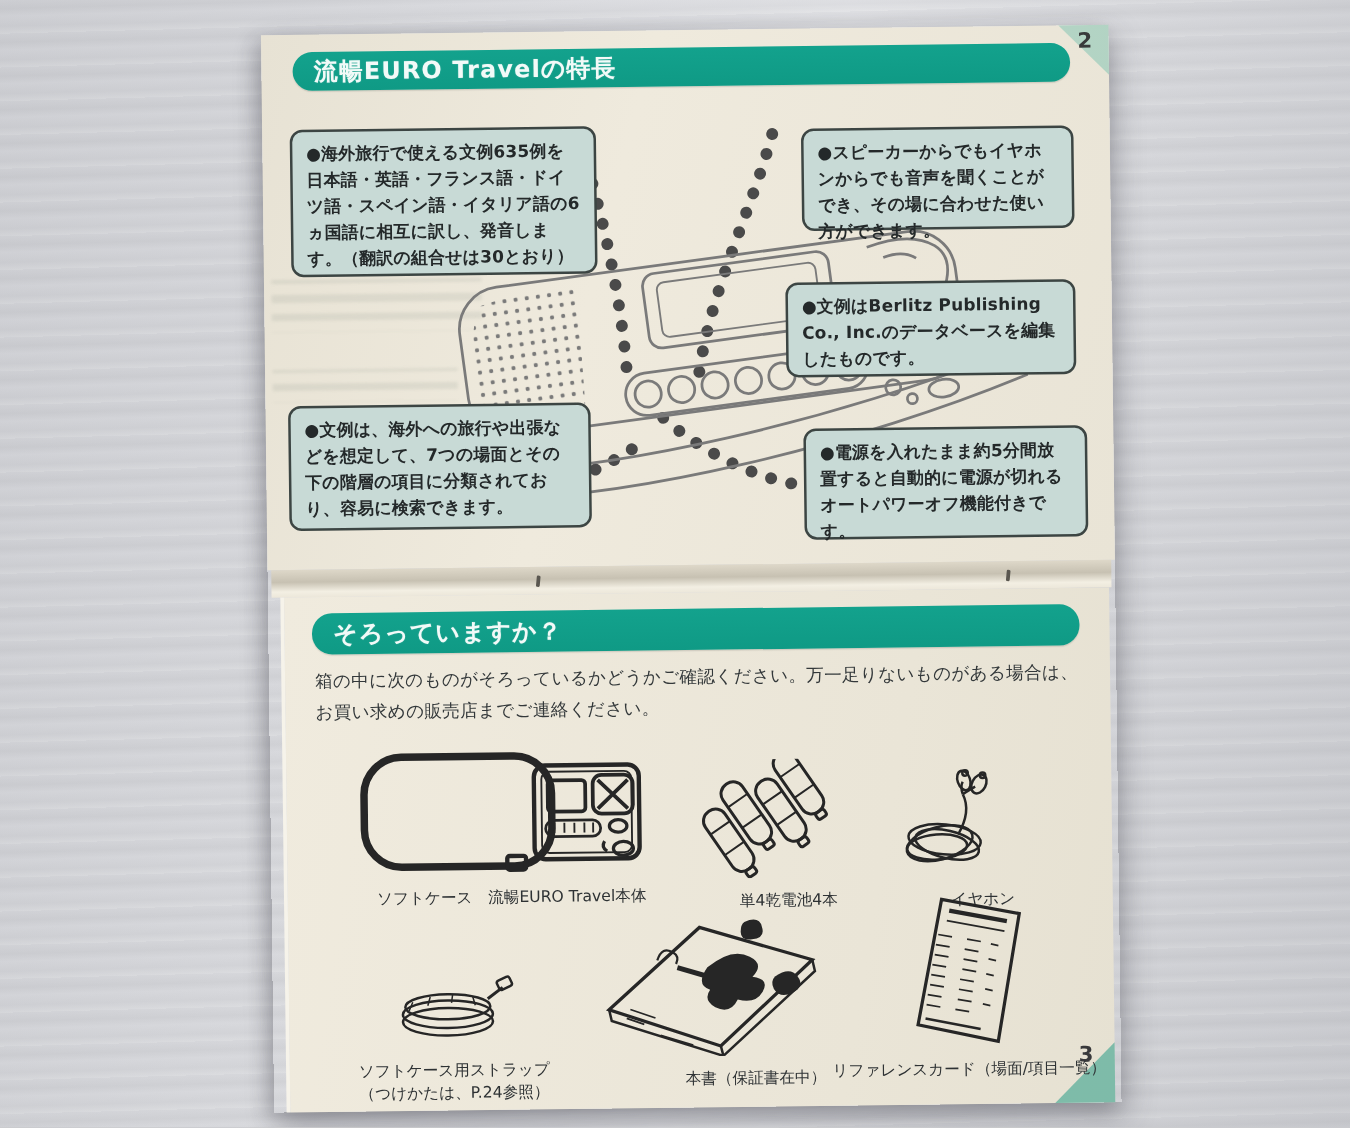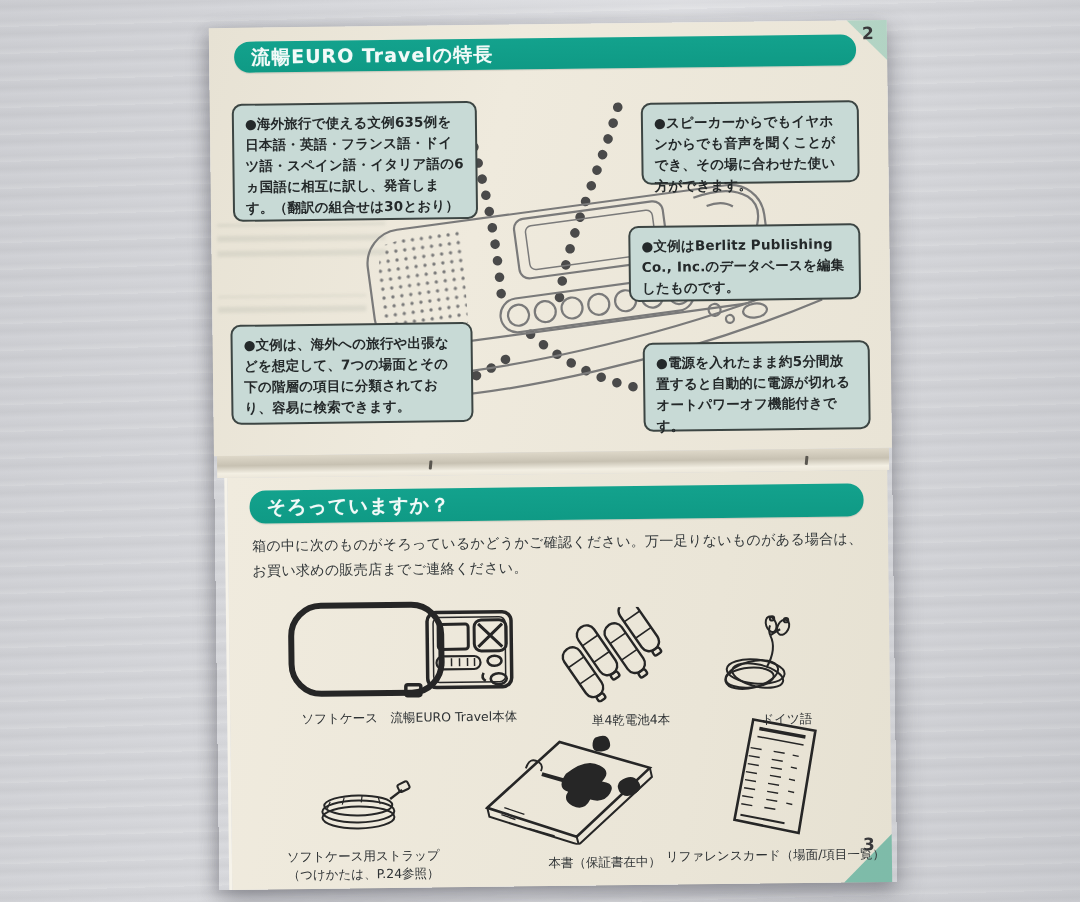--- a/index.html
+++ b/index.html
@@ -198,21 +198,21 @@
             <ellipse cx="38" cy="66" rx="24" ry="10" transform="rotate(-4 38 66)"></ellipse>
             <ellipse cx="46" cy="64" rx="26" ry="11" transform="rotate(14 46 64)"></ellipse>
             <path d="M55,56 C62,44 64,34 59,24"></path>
             <ellipse cx="72" cy="16" rx="5.5" ry="8" transform="rotate(28 72 16)"></ellipse>
             <ellipse cx="60" cy="13" rx="5" ry="8" transform="rotate(-18 60 13)"></ellipse>
             <path d="M59,24 q6,-4 10,-6 M59,24 q-2,-6 0,-10"></path>
             <circle cx="61" cy="7" r="2.2"></circle>
               <circle cx="75" cy="9" r="2.2"></circle>
           </g>
         </svg>
-        <figcaption>ドイツ語</figcaption>
+        <figcaption>イヤホン</figcaption>
       </figure>
 
       <figure class="item i4">
         <svg width="105" height="62" viewBox="0 0 105 62">
           <g fill="none" stroke="#262626" stroke-width="2">
             <ellipse cx="48" cy="41" rx="36" ry="11"></ellipse>
             <ellipse cx="48" cy="35" rx="36" ry="11"></ellipse>
             <ellipse cx="48" cy="29" rx="34" ry="10"></ellipse>
             <path d="M80,23 l12,-9" stroke-width="2.4"></path>
             <rect x="88" y="7" width="11" height="8" rx="2" transform="rotate(-25 93 11)"></rect>

